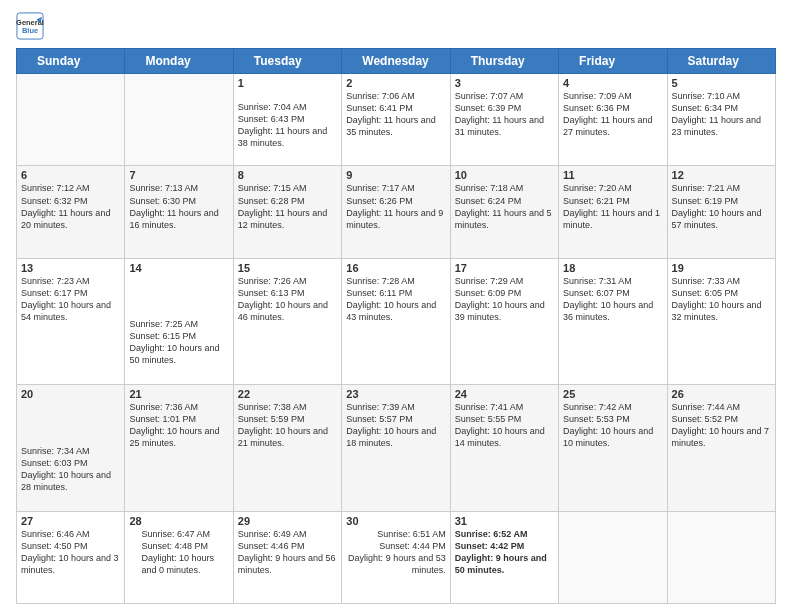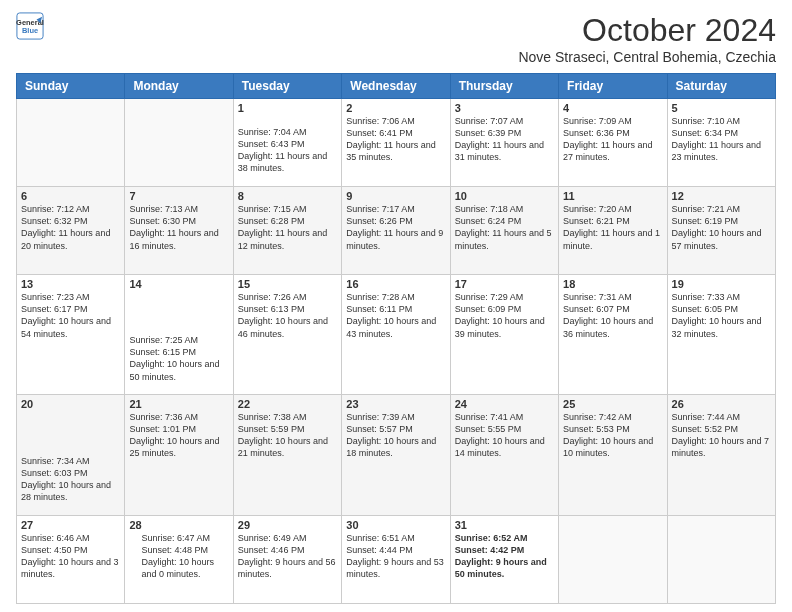--- a/index.html
+++ b/index.html
@@ -49,21 +49,21 @@
       border: 1px solid #ccc;
       border-collapse: collapse;
       width: 100%;
       table-layout: fixed;
     }
     .calendar th {
       background: #3a7abf;
       color: #fff;
       font-size: 12px;
       font-weight: bold;
-      padding: 5px 8px;
+      padding: 5px 20px;
       text-align: left;
       border: 1px solid #2a6aaf;
     }
     .calendar td {
       vertical-align: top;
       border: 1px solid #ccc;
       padding: 3px 4px;
       font-size: 9.5px;
       color: #333;
       height: 82px;
@@ -94,24 +94,20 @@
 
 <div class="page">
   <div class="header">
     <div class="logo">
       <svg class="logo-icon" viewBox="0 0 30 30">
         <rect x="1" y="1" width="28" height="28" rx="3" fill="#fff" stroke="#3a7abf" stroke-width="1"></rect>
         <text x="15" y="14" text-anchor="middle" font-size="8" font-weight="bold" fill="#333" font-family="Arial">General</text>
         <text x="15" y="23" text-anchor="middle" font-size="8" font-weight="bold" fill="#3a7abf" font-family="Arial">Blue</text>
         <polygon points="22,8 28,5 26,12" fill="#3a7abf"></polygon>
       </svg>
-    </div>
-    <div class="title-area">
-      <div class="month-title">October 2024</div>
-      <div class="subtitle">Nove Straseci, Central Bohemia, Czechia</div>
     </div>
   </div>
 
   <table class="calendar">
     <thead>
       <tr>
         <th>Sunday</th>
         <th>Monday</th>
         <th>Tuesday</th>
         <th>Wednesday</th>
@@ -301,21 +297,21 @@
 Daylight: 10 hours and 0 minutes.</div>
           </td>
           <td>
             <span class="day-num">29</span>
             <div class="cell-content" style="white-space: pre-line;">Sunrise: 6:49 AM
 Sunset: 4:46 PM
 Daylight: 9 hours and 56 minutes.</div>
           </td>
           <td>
             <span class="day-num">30</span>
-            <div class="cell-content" style="white-space: pre-line;">Sunrise: 6:51 AM
+            <div class="cell-content" style="white-space: pre-line; text-align: right;">Sunrise: 6:51 AM
 Sunset: 4:44 PM
 Daylight: 9 hours and 53 minutes.</div>
           </td>
           <td>
             <span class="day-num">31</span>
             <div class="cell-content" style="white-space: pre-line; font-weight: bold;">Sunrise: 6:52 AM
 Sunset: 4:42 PM
 Daylight: 9 hours and 50 minutes.</div>
           </td>
           <td class="empty-cell"></td>

